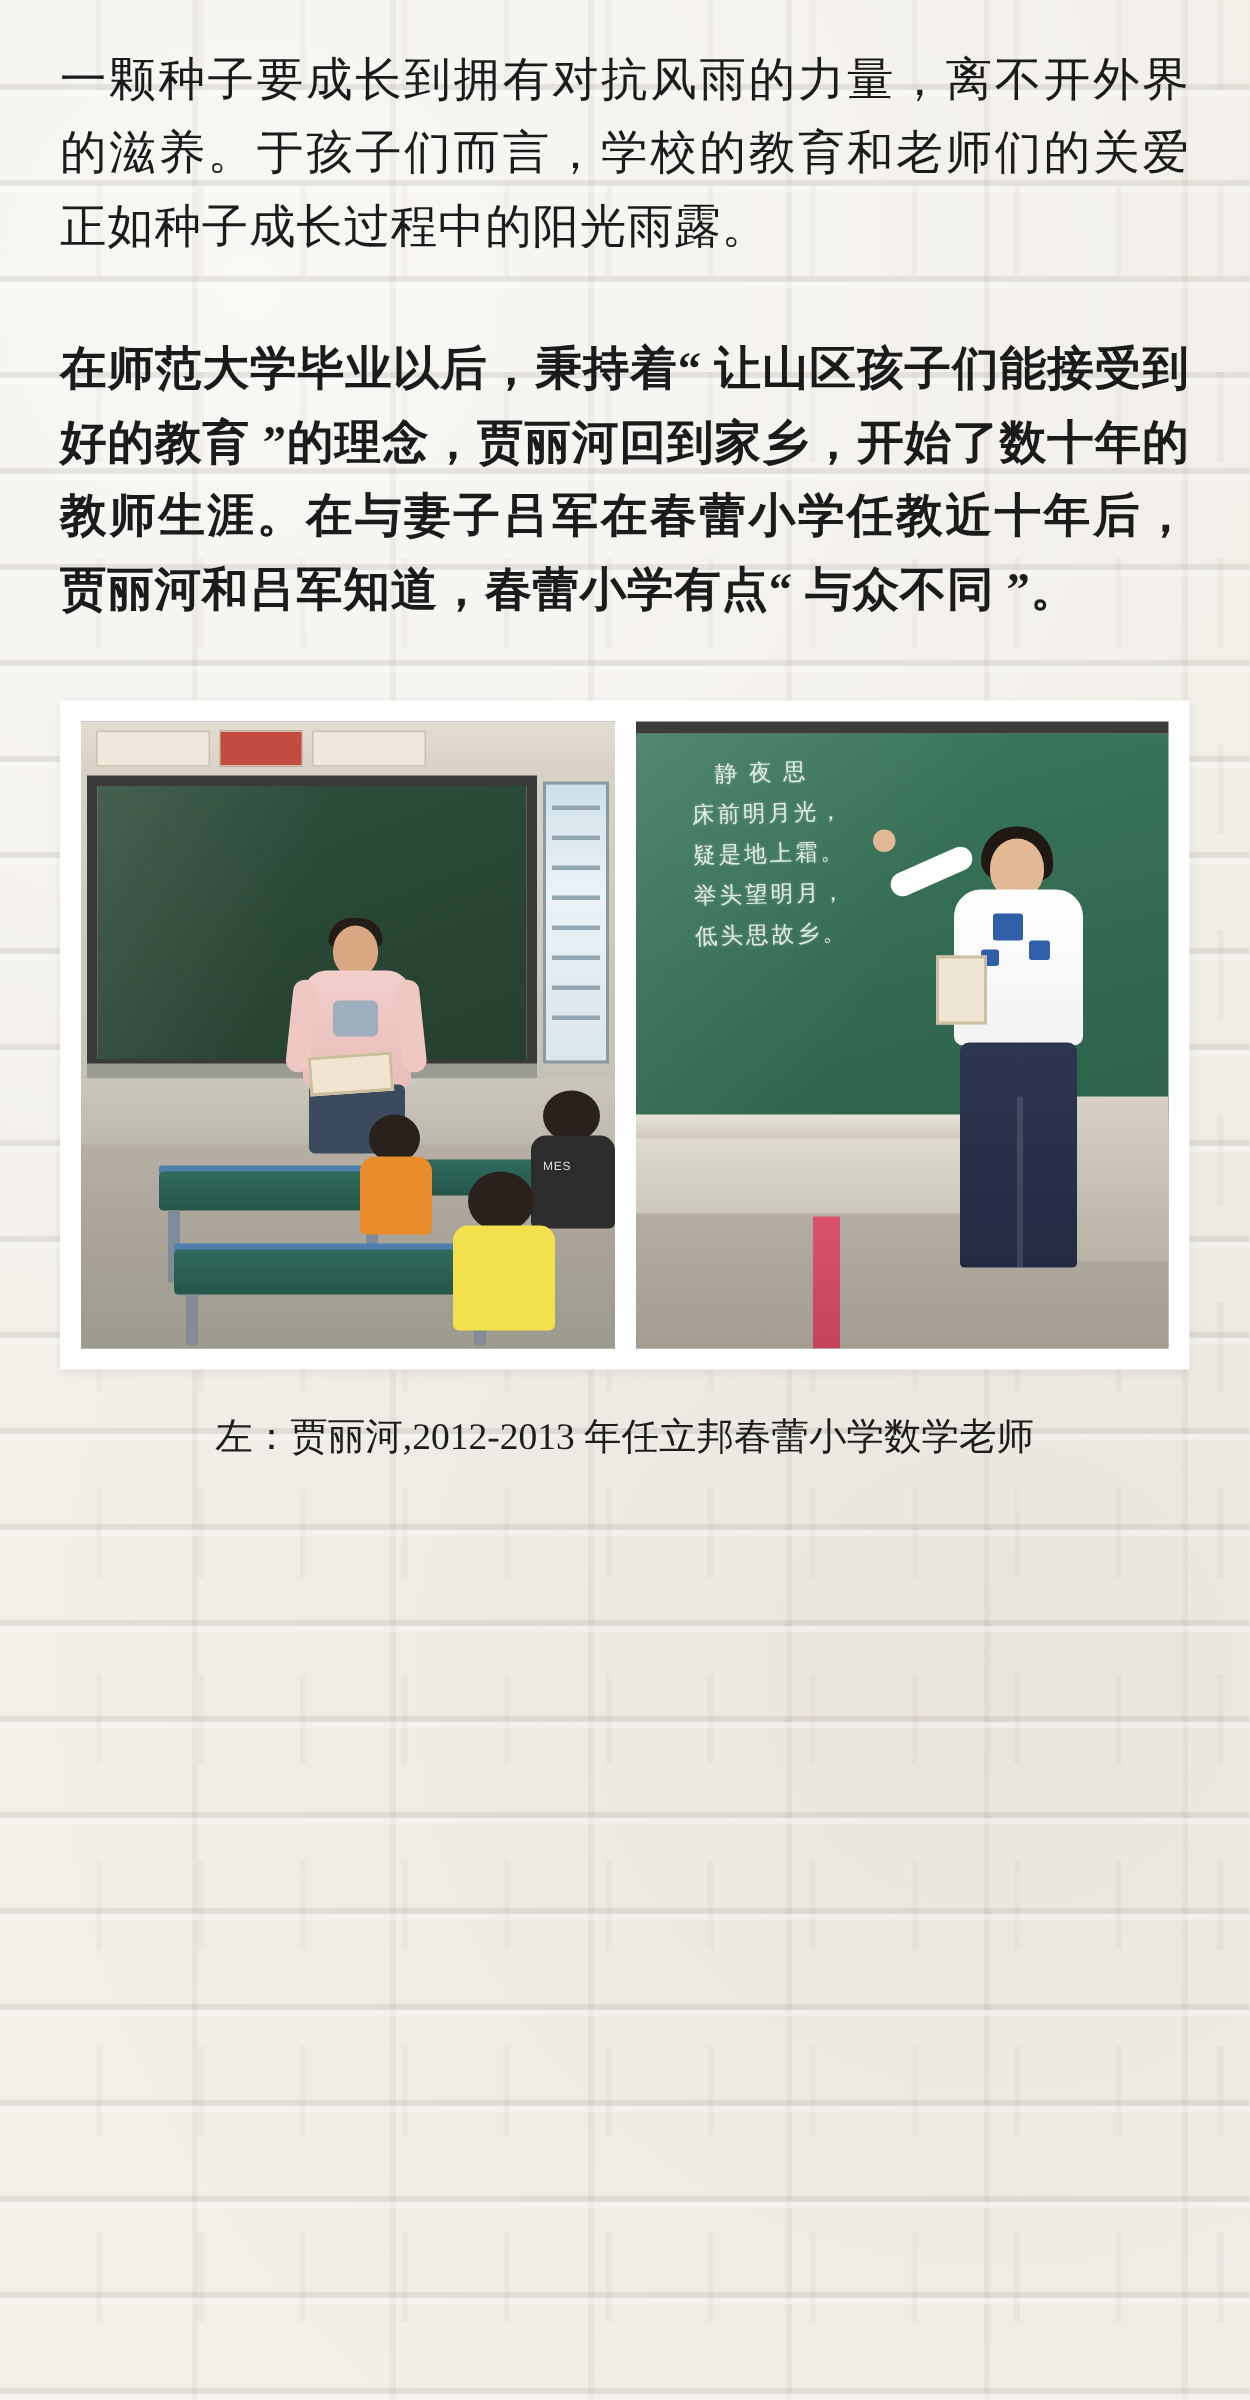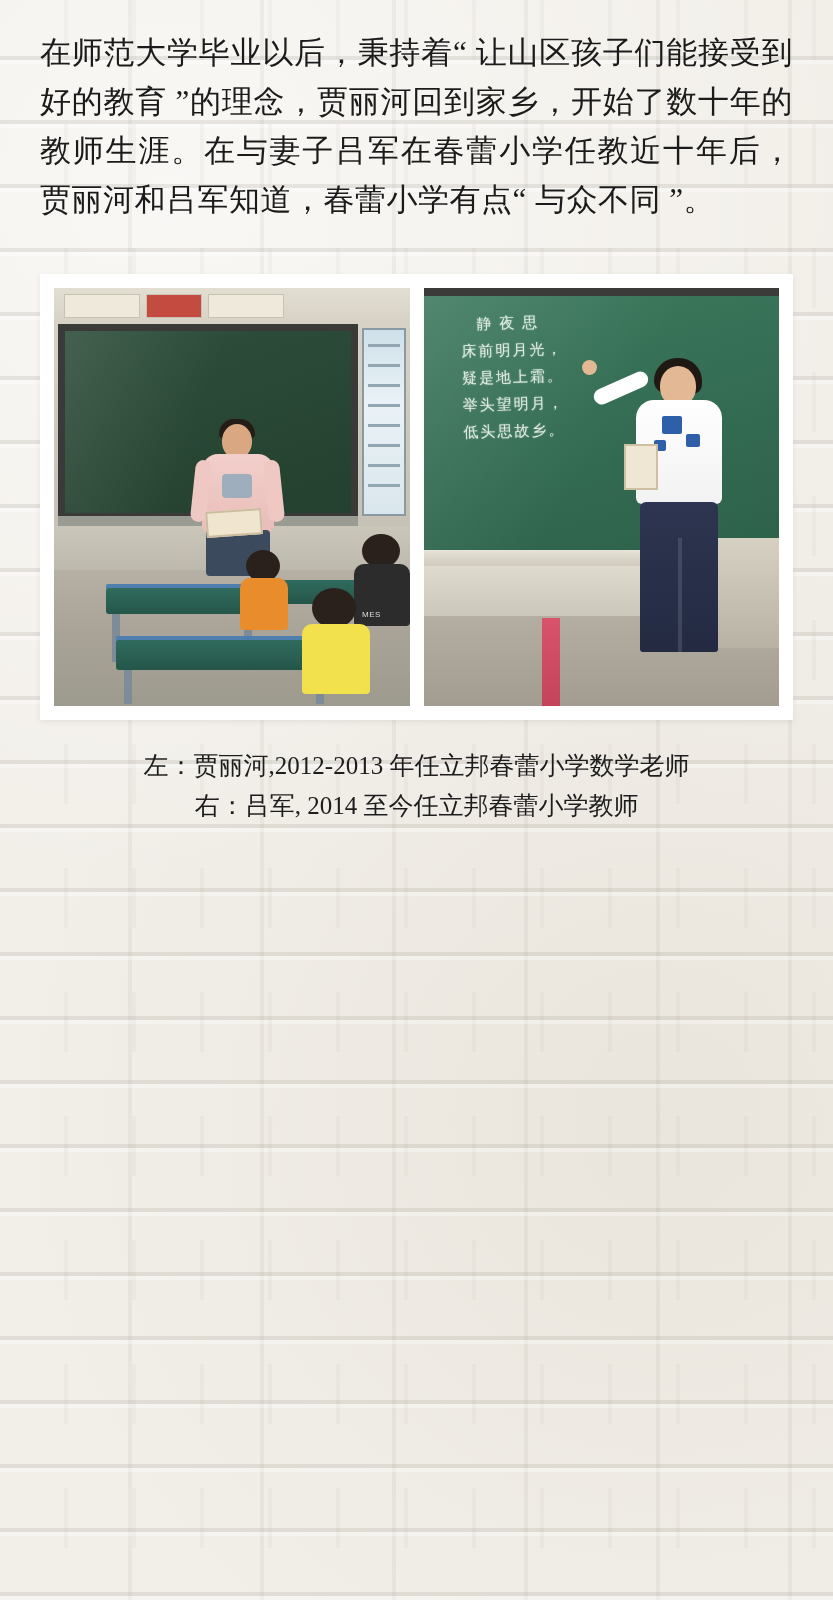--- a/index.html
+++ b/index.html
@@ -80,21 +80,21 @@
   .para {
     color: #1b1b1b;
     font-size: 31px;
     line-height: 49px;
     letter-spacing: 0.5px;
     text-align: justify;
     text-justify: inter-ideograph;
     margin: 0 0 46px 0;
     font-family: "Liberation Serif", "DejaVu Serif", serif;
   }
-  .para:last-child { margin-bottom: 0; }
+  .para:last-child { margin-bottom: 0; font-weight: bold; }
 
   
   .figure {
     margin: 50px 40px 0 40px;
     background: #ffffff;
     padding: 14px;
     box-shadow: 0 2px 6px rgba(0,0,0,0.07);
   }
   .photo-row {
     display: flex;
@@ -290,20 +290,21 @@
   .caption div { white-space: nowrap; }
 </style>
 </head>
 <body>
 
 <div class="wall"></div>
 
 <div class="page">
 
   <section class="article">
+    <p class="para">一颗种子要成长到拥有对抗风雨的力量，离不开外界的滋养。于孩子们而言，学校的教育和老师们的关爱正如种子成长过程中的阳光雨露。</p>
     <p class="para">在师范大学毕业以后，秉持着“ 让山区孩子们能接受到好的教育 ”的理念，贾丽河回到家乡，开始了数十年的教师生涯。在与妻子吕军在春蕾小学任教近十年后，贾丽河和吕军知道，春蕾小学有点“ 与众不同 ”。</p>
   </section>
 
   <figure class="figure">
     <div class="photo-row">
 
       <div class="photo left">
         <div class="ph-l-bg"></div>
         <div class="ph-l-wallstrip"></div>
         <span class="ph-l-banner b1"></span>
@@ -350,21 +351,21 @@
         <div class="desk-leg" style="left:70px; top:382px; height:34px;"></div>
         <div class="desk-leg" style="left:262px; top:382px; height:34px;"></div>
 
         <div class="kid kid1" style="left:186px; top:262px;">
           <div class="h"></div>
             <div class="b"></div>
         </div>
         <div class="kid kid2" style="left:300px; top:246px;">
           <div class="h"></div>
             <div class="b"></div>
-          <span class="kid-txt" style="left:8px; top:76px;">MES</span>
+          <span class="kid-txt" style="left:8px; top:46px;">MES</span>
         </div>
         <div class="kid kid3" style="left:248px; top:300px;">
           <div class="h"></div>
             <div class="b"></div>
         </div>
       </div>
 
       <div class="photo right">
         <div class="ph-r-bg"></div>
         <div class="greenboard">
@@ -398,16 +399,15 @@
           <div class="f-legsplit"></div>
           <div class="f-bookhand"></div>
         </div>
       </div>
 
     </div>
   </figure>
 
   <figcaption class="caption">
     <div>左：贾丽河,2012-2013 年任立邦春蕾小学数学老师</div>
-    <div>右：吕军, 2014 至今任立邦春蕾小学教师</div>
   </figcaption>
 
 </div>
 
 </body></html>

